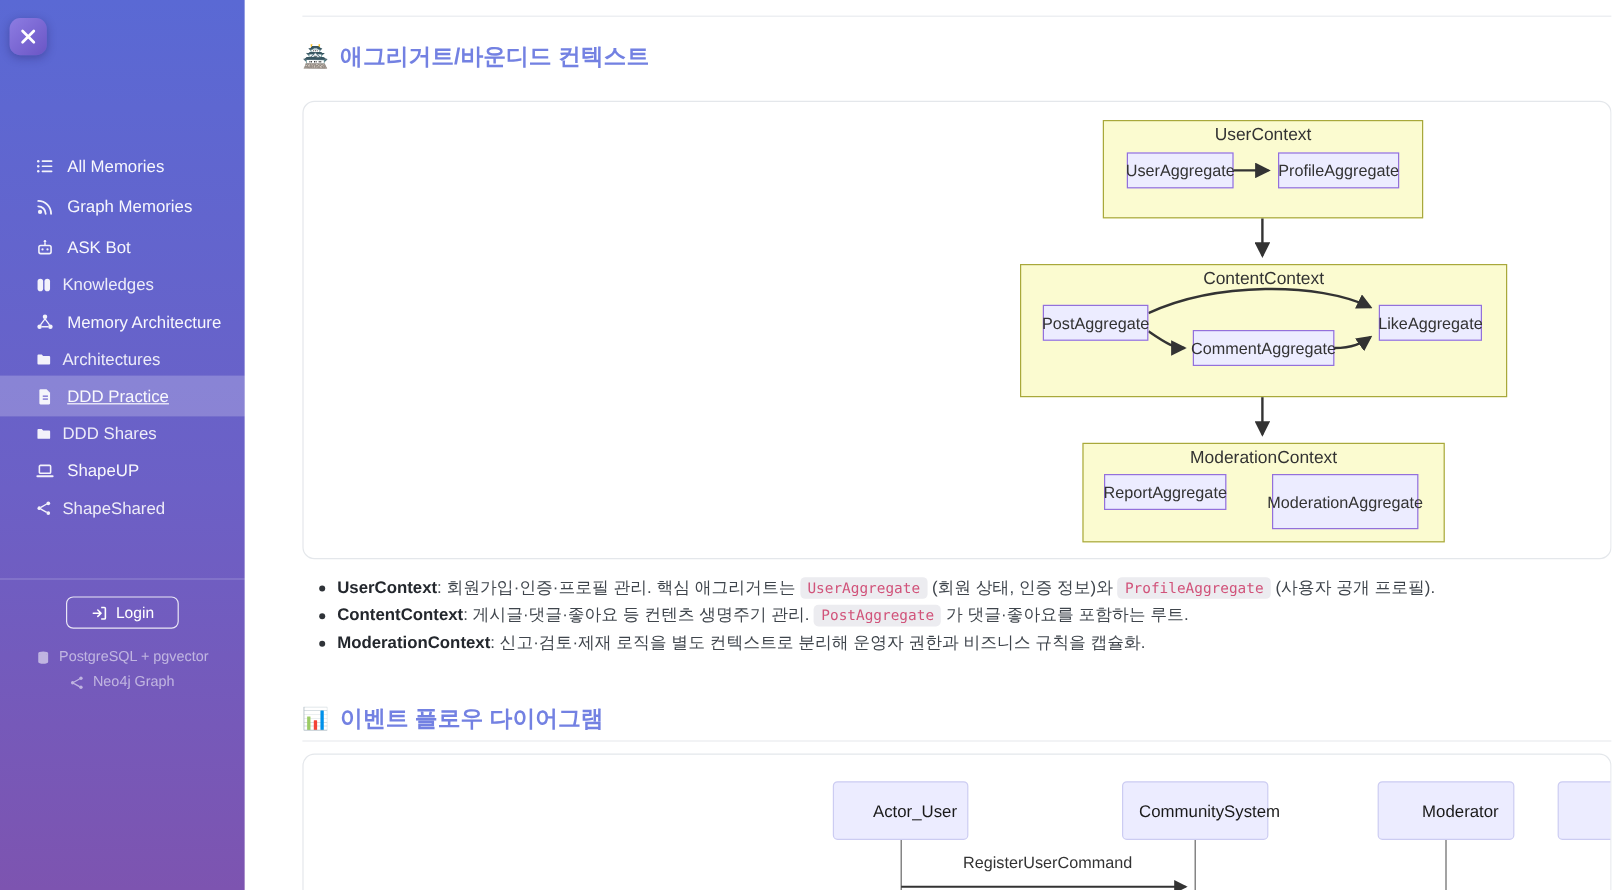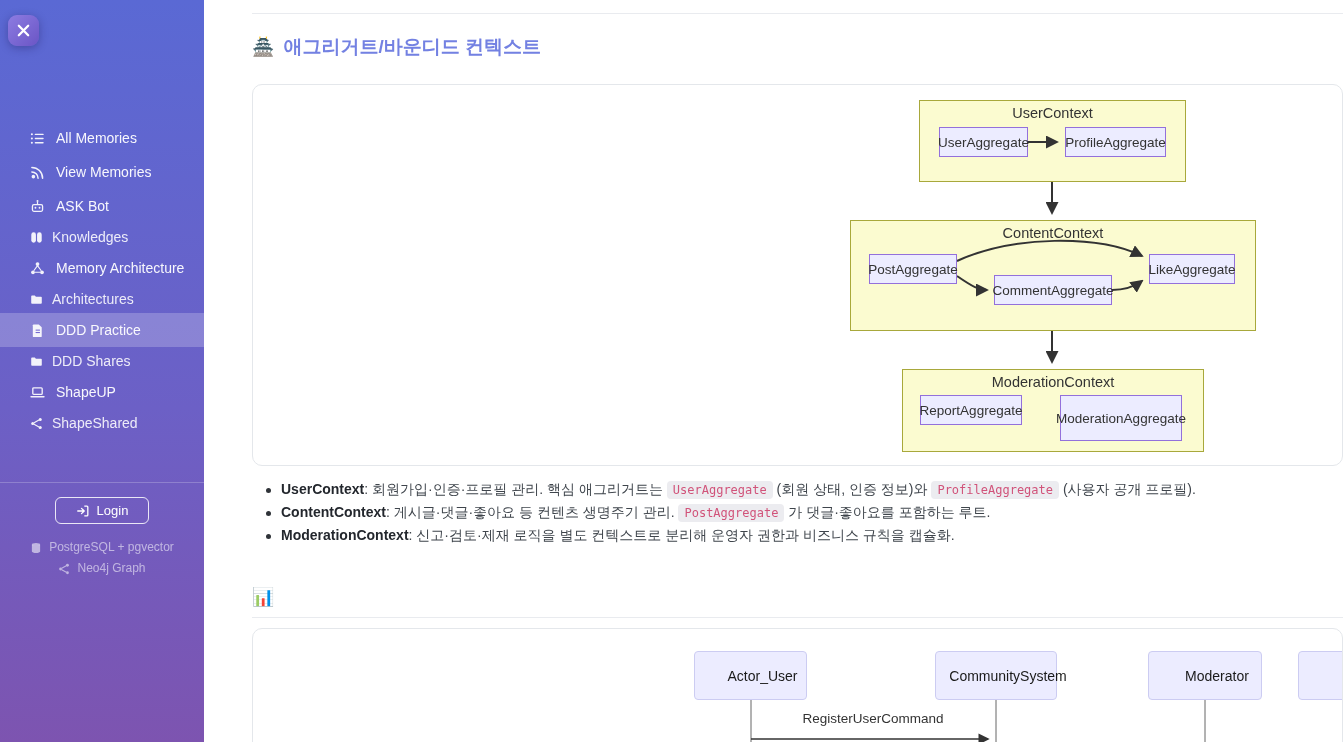--- a/index.html
+++ b/index.html
@@ -16,21 +16,21 @@
     box-shadow:0 2px 8px rgba(30,20,80,.35); display:flex; align-items:center; justify-content:center; }
   .brand { position:absolute; top:56px; left:0; width:100%; text-align:center; }
   .brand-row { display:flex; align-items:center; justify-content:center; gap:9px; }
   .brand-title { font-size:22px; font-weight:700; letter-spacing:.2px; }
   .brand-sub { margin-top:7px; font-size:11.5px; color:rgba(255,255,255,.62); letter-spacing:.2px; }
 
   .nav { position:absolute; top:121px; left:0; width:100%; }
   .nav-item { display:flex; align-items:center; height:34px; padding-left:30px;
     gap:11px; font-size:14px; color:rgba(255,255,255,.95); cursor:pointer; }
   .nav-item.sub { height:28px; padding-left:30px; gap:9px; font-size:14px; color:rgba(255,255,255,.88); }
-  .nav-item.active { background:rgba(255,255,255,.22); }
+  .nav-item.active { background:rgba(255,255,255,.22);text-decoration:underline; }
   .nav-item .icn { flex:0 0 auto; opacity:.92; }
 
   .side-divider { position:absolute; top:482px; left:0; width:100%; height:1px;
     background:rgba(255,255,255,.22); }
   .login-wrap { position:absolute; top:497px; left:0; width:100%; text-align:center; }
   .login-btn { display:inline-flex; align-items:center; gap:7px; padding:5px 20px;
     background:transparent; border:1px solid rgba(255,255,255,.85); border-radius:6px;
     color:#fff; font-size:13px; cursor:pointer; font-family:inherit; }
   .side-footer { position:absolute; top:537px; left:0; width:100%; text-align:center;
     font-size:12px; color:rgba(255,255,255,.55); line-height:21px; }
@@ -100,21 +100,21 @@
         <circle cx="2" cy="12.5" r="1.1"></circle>
           <rect x="5" y="11.8" width="9.6" height="1.5" rx=".7"></rect>
       </svg>
       <span>All Memories</span>
     </div>
     <div class="nav-item">
       <svg class="icn" width="15" height="15" viewBox="0 0 16 16">
         <circle cx="3.6" cy="12.4" r="1.9" fill="#fff"></circle>
         <path d="M2,7.4 a6.6,6.6 0 0 1 6.6,6.6 M2,2.6 a11.4,11.4 0 0 1 11.4,11.4" stroke="#fff" stroke-width="1.6" fill="none" stroke-linecap="round"></path>
       </svg>
-      <span>View Memories</span>
+      <span>Graph Memories</span>
     </div>
     <div class="nav-item">
       <svg class="icn" width="15" height="15" viewBox="0 0 16 16">
         <line x1="8" y1="3.2" x2="8" y2="6" stroke="#fff" stroke-width="1.3"></line>
         <circle cx="8" cy="2.2" r="1.1" fill="#fff"></circle>
         <rect x="2.6" y="6" width="10.8" height="7.2" rx="1.6" fill="none" stroke="#fff" stroke-width="1.4"></rect>
         <circle cx="5.8" cy="9.4" r="1" fill="#fff"></circle>
           <circle cx="10.2" cy="9.4" r="1" fill="#fff"></circle>
       </svg>
       <span>ASK Bot</span>
@@ -256,20 +256,21 @@
     <li>
       <b>ContentContext</b><span>: 게시글·댓글·좋아요 등 컨텐츠 생명주기 관리. </span><code class="chip">PostAggregate</code><span> 가 댓글·좋아요를 포함하는 루트.</span>
     </li>
     <li>
       <b>ModerationContext</b><span>: 신고·검토·제재 로직을 별도 컨텍스트로 분리해 운영자 권한과 비즈니스 규칙을 캡슐화.</span>
     </li>
   </ul>
 
   <div class="sec-header" style="top:586px;">
     <span class="emoji">📊</span>
+    <span>이벤트 플로우 다이어그램</span>
   </div>
   <div class="rule-2"></div>
 
   <section class="card" id="card-seq">
     <svg class="edges" width="1091" height="170">
       <defs>
         <marker id="ah2" viewBox="0 0 10 10" refX="8.5" refY="5" markerWidth="7" markerHeight="7" orient="auto-start-reverse">
           <path d="M0,0 L10,5 L0,10 z" fill="#333"></path>
         </marker>
       </defs>

